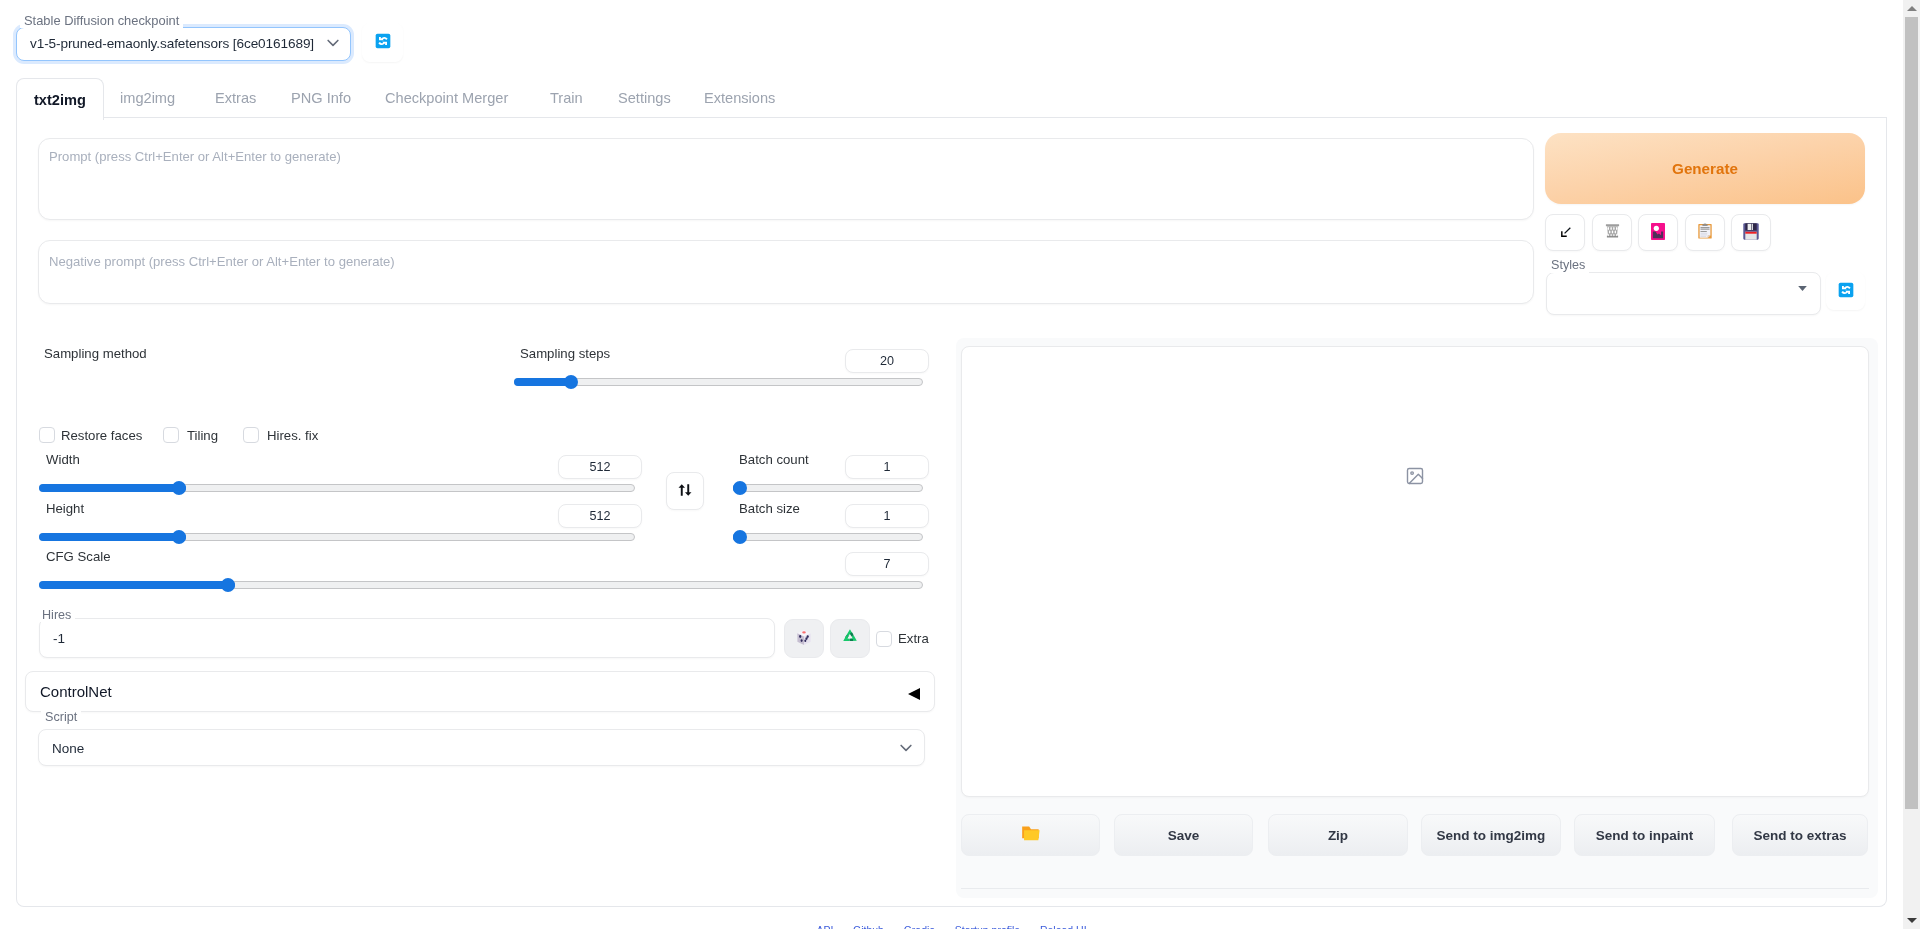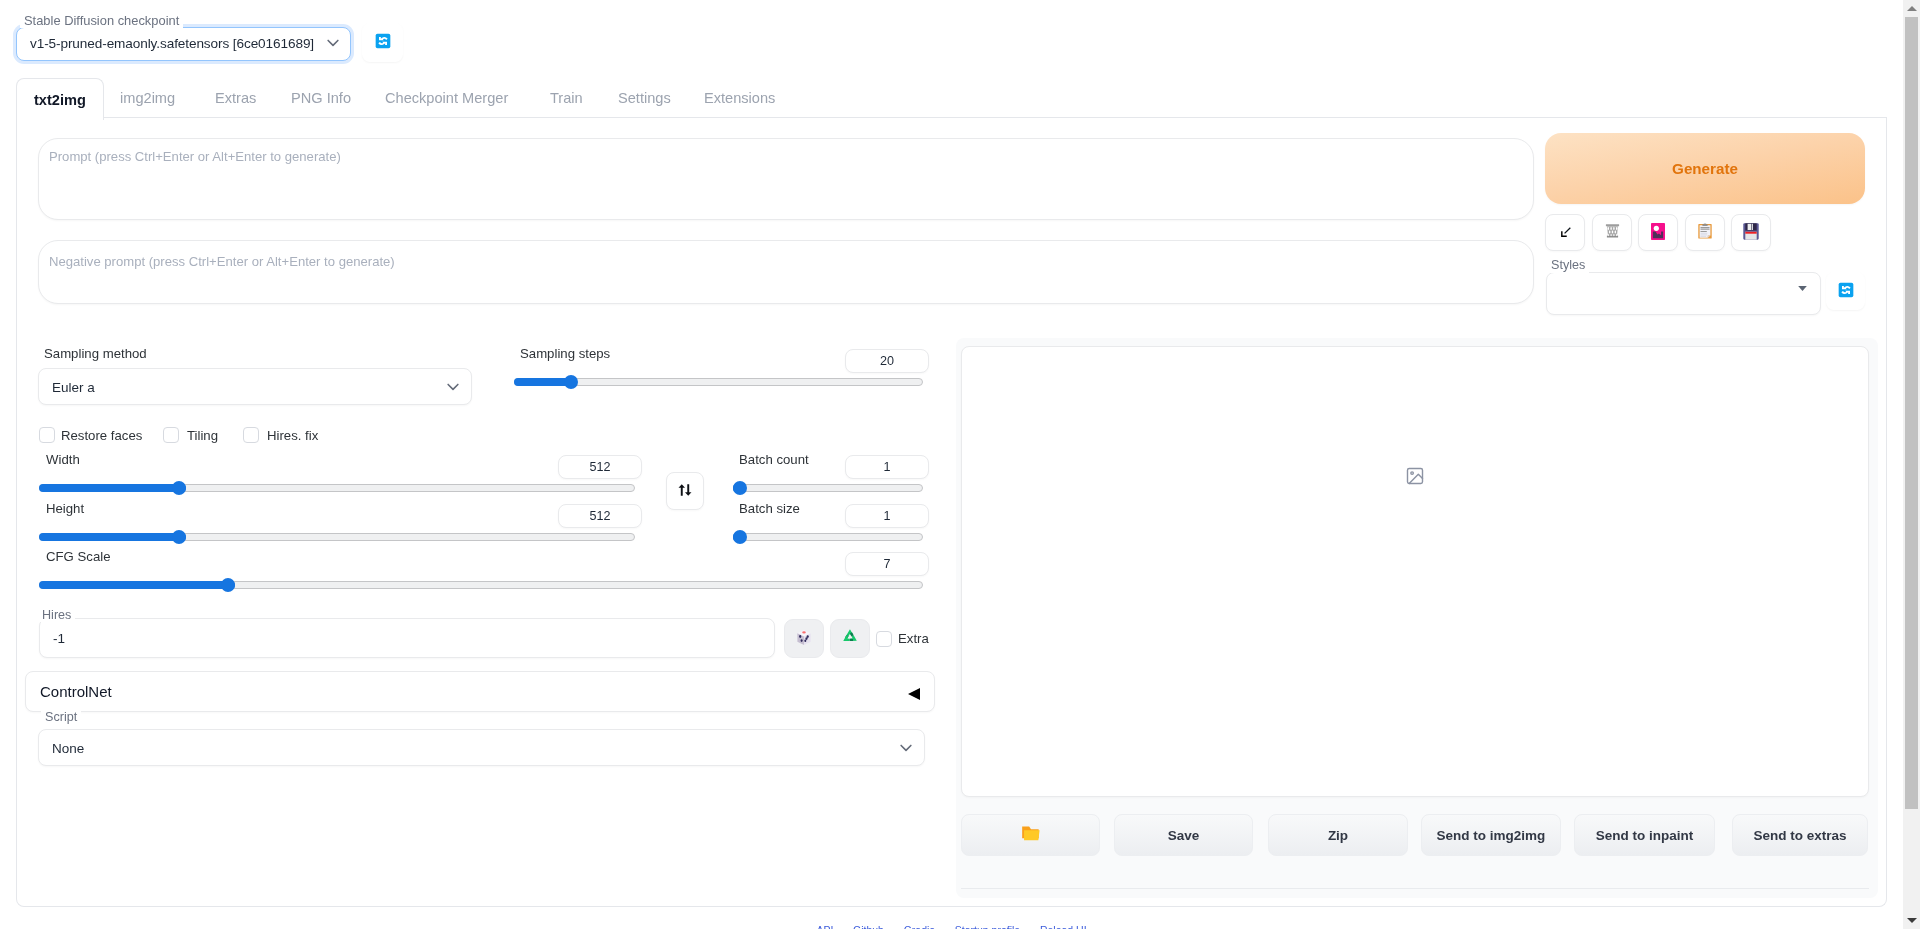--- a/index.html
+++ b/index.html
@@ -39,21 +39,21 @@
   
   .tab{position:absolute;top:0;height:40px;display:flex;align-items:center;padding:0 17px;font-size:14.6px;color:#9ca3af;white-space:nowrap;}
   .tab.active{color:#111827;font-weight:600;background:#fff;border:1px solid #e5e7eb;border-bottom:none;
               border-radius:8px 8px 0 0;height:42px;z-index:3;}
 
   
   #main{position:absolute;left:16px;top:118px;width:1871px;height:789px;border:1px solid #e5e7eb;border-top:none;
         border-radius:0 0 8px 8px;background:#fff;}
 
   
-  .prompt{position:absolute;border:1px solid #e9eaec;border-radius:20px;background:#fff;box-shadow:0 1px 2px rgba(0,0,0,.035);}
+  .prompt{position:absolute;border:1px solid #e9eaec;border-radius:12px;background:#fff;box-shadow:0 1px 2px rgba(0,0,0,.035);}
   .prompt .ph{position:absolute;left:10px;top:10px;font-size:13.1px;color:#a9b0bd;white-space:nowrap;}
 
   
   .gen-btn{position:absolute;left:1545px;top:133px;width:320px;height:71px;border-radius:16px;
            background:linear-gradient(170deg,#fde2c4 0%,#fcd2a9 48%,#fbc289 100%);
            display:flex;align-items:center;justify-content:center;
            color:#e1740c;font-weight:700;font-size:15.2px;box-shadow:0 1px 2px rgba(0,0,0,.04);}
 
   .tool-btn{position:absolute;top:214px;width:40px;height:37px;border:1px solid #e9eaec;border-radius:8px;background:#fff;
             display:flex;align-items:center;justify-content:center;box-shadow:0 1px 2px rgba(0,0,0,.03);}
@@ -237,28 +237,20 @@
     <span>
       <svg width="16" height="16" viewBox="0 0 36 36">
           <rect x="1.5" y="1.5" width="33" height="33" rx="4" fill="#0aa2f0"></rect>
           <path d="M9 9h4.2v4.1l1.9-1.9a9.7 9.7 0 0 1 13.4 1.9l-3.5 2.4a5.6 5.6 0 0 0-7.4-1.2l2.1 2.1H9z" fill="#fff"></path>
           <path d="M27 27h-4.2v-4.1l-1.9 1.9a9.7 9.7 0 0 1-13.4-1.9l3.5-2.4a5.6 5.6 0 0 0 7.4 1.2l-2.1-2.1H27z" fill="#fff"></path>
         </svg>
     </span>
   </div>
 
   <span class="lbl" style="left:44px;top:346px;text-align:center;">Sampling method</span>
-  <div class="sel" style="left:38px;top:368px;width:434px;height:37px;">
-    <span class="val">Euler a</span>
-    <span class="car">
-      <svg width="18" height="18" viewBox="0 0 24 24" fill="none" stroke="#636a78" stroke-width="2.1" stroke-linecap="round" stroke-linejoin="round">
-          <polyline points="5.5 8.6 12 15.1 18.5 8.6"></polyline>
-        </svg>
-    </span>
-  </div>
 
   <span class="lbl" style="left:520px;top:346px;">Sampling steps</span>
   <div class="numbox" style="left:845px;top:349px;width:84px;height:24px;">
     <span>20</span>
   </div>
   <div class="slider" style="left:514px;top:375px;width:409px;">
     <div class="track"></div>
       <div class="fill" style="width:14px;min-width:57px"></div>
       <div class="knob" style="left:50px"></div>
   </div>

